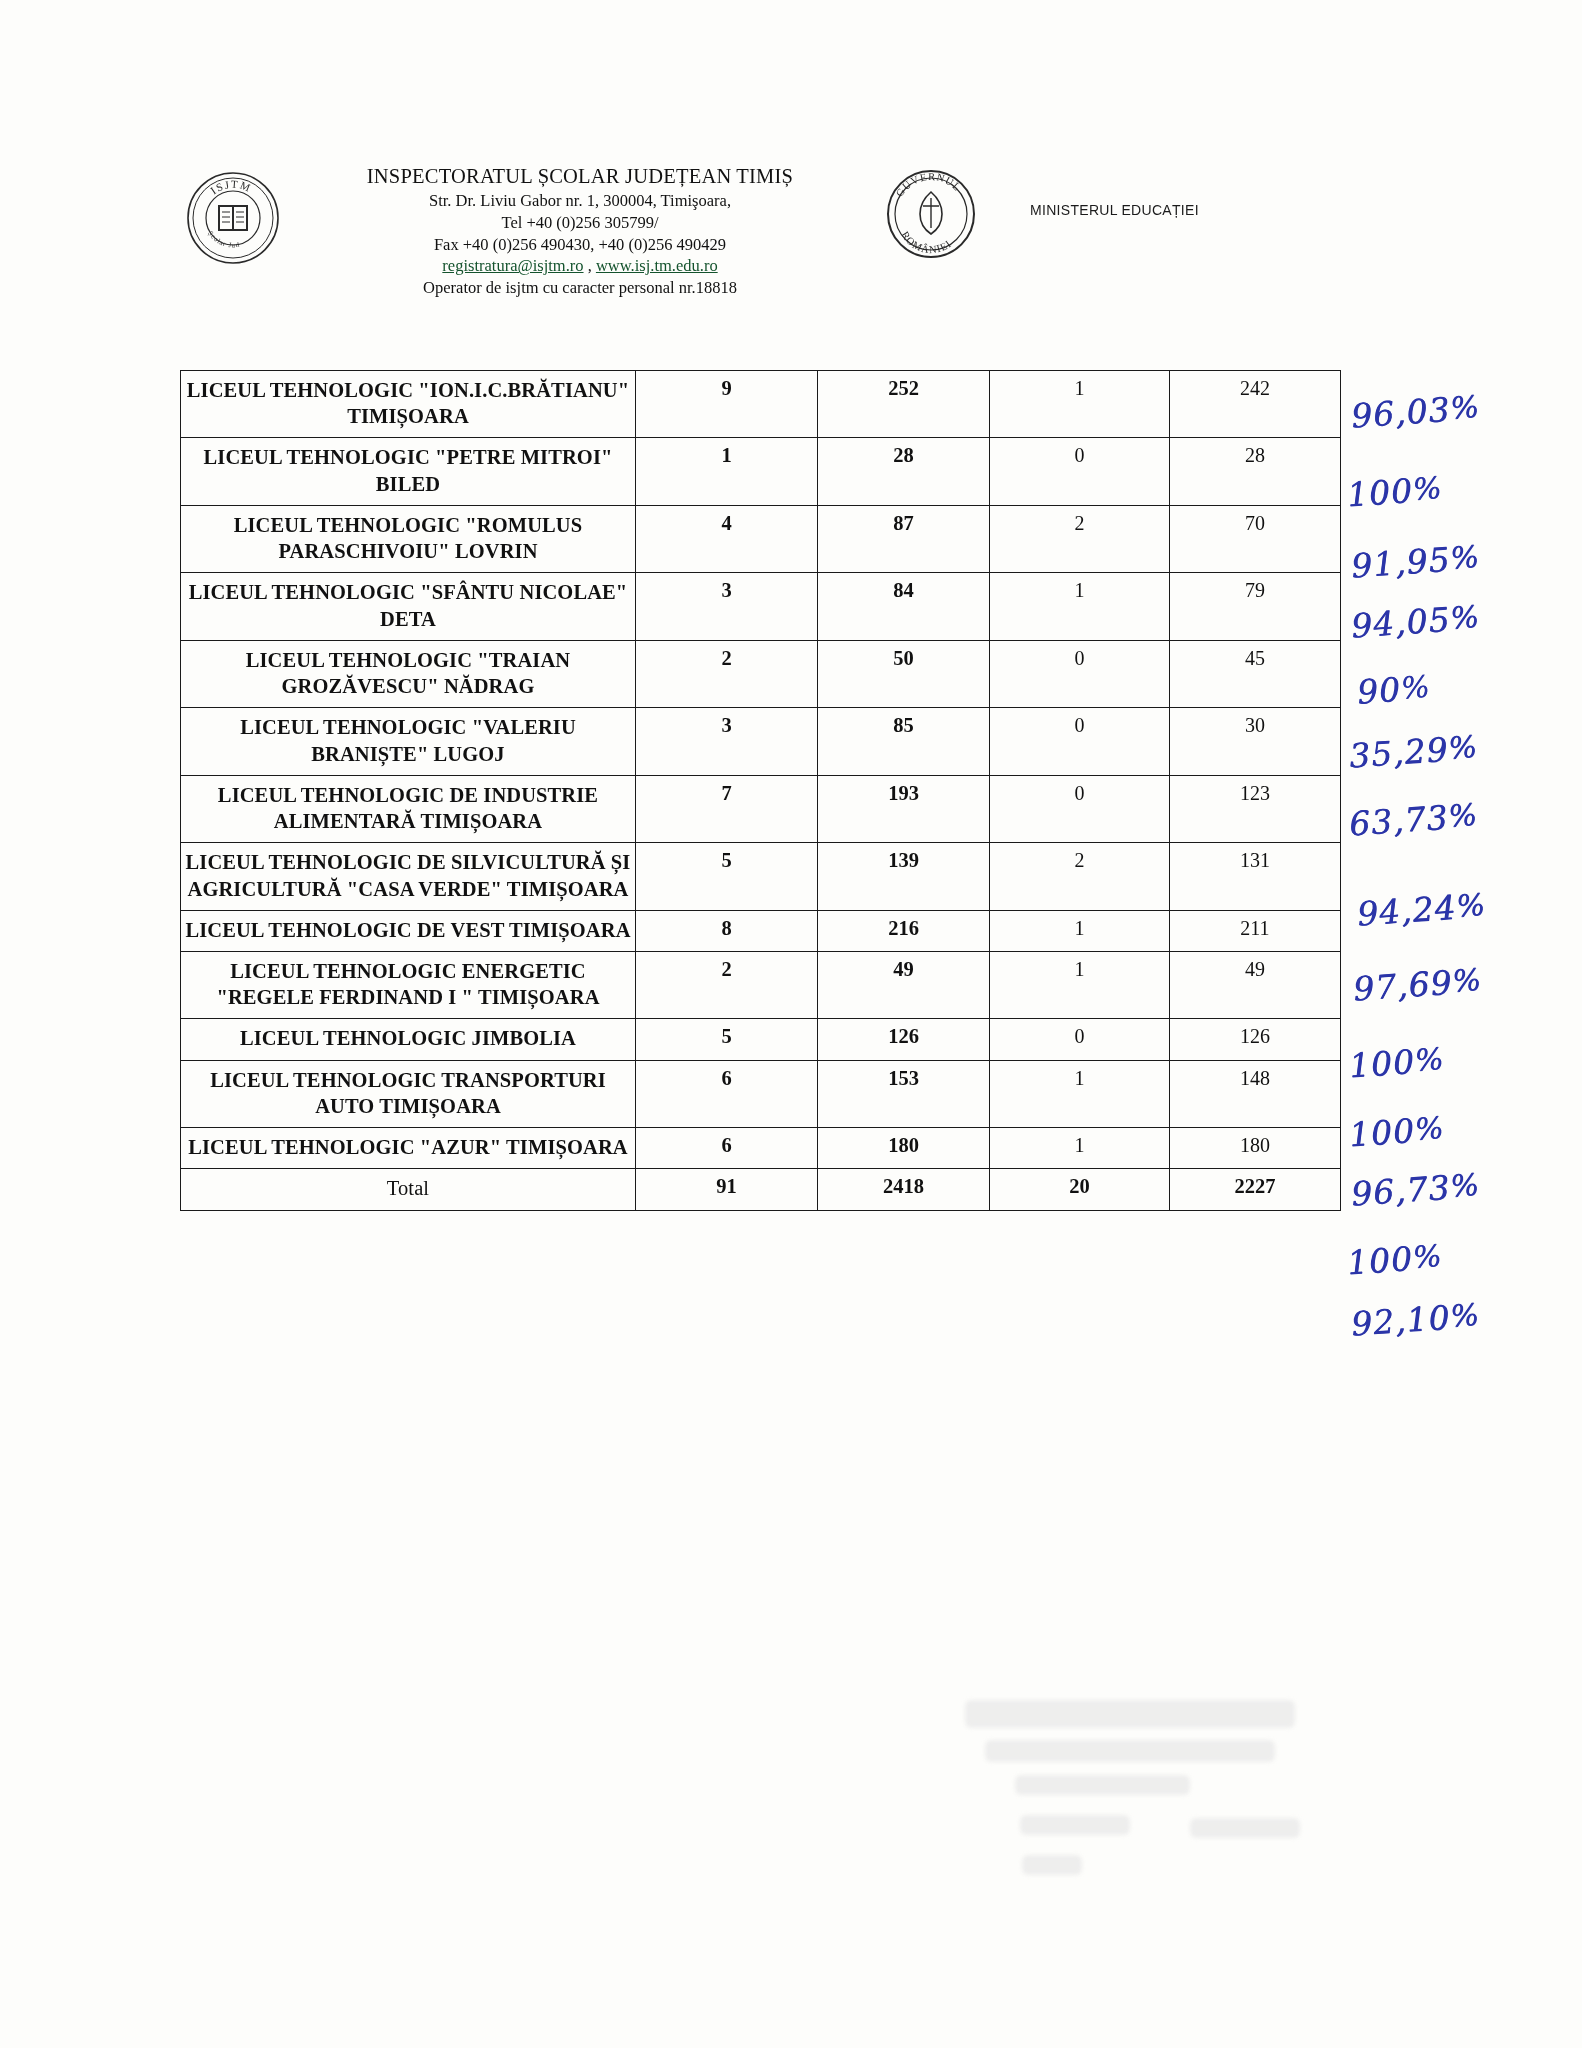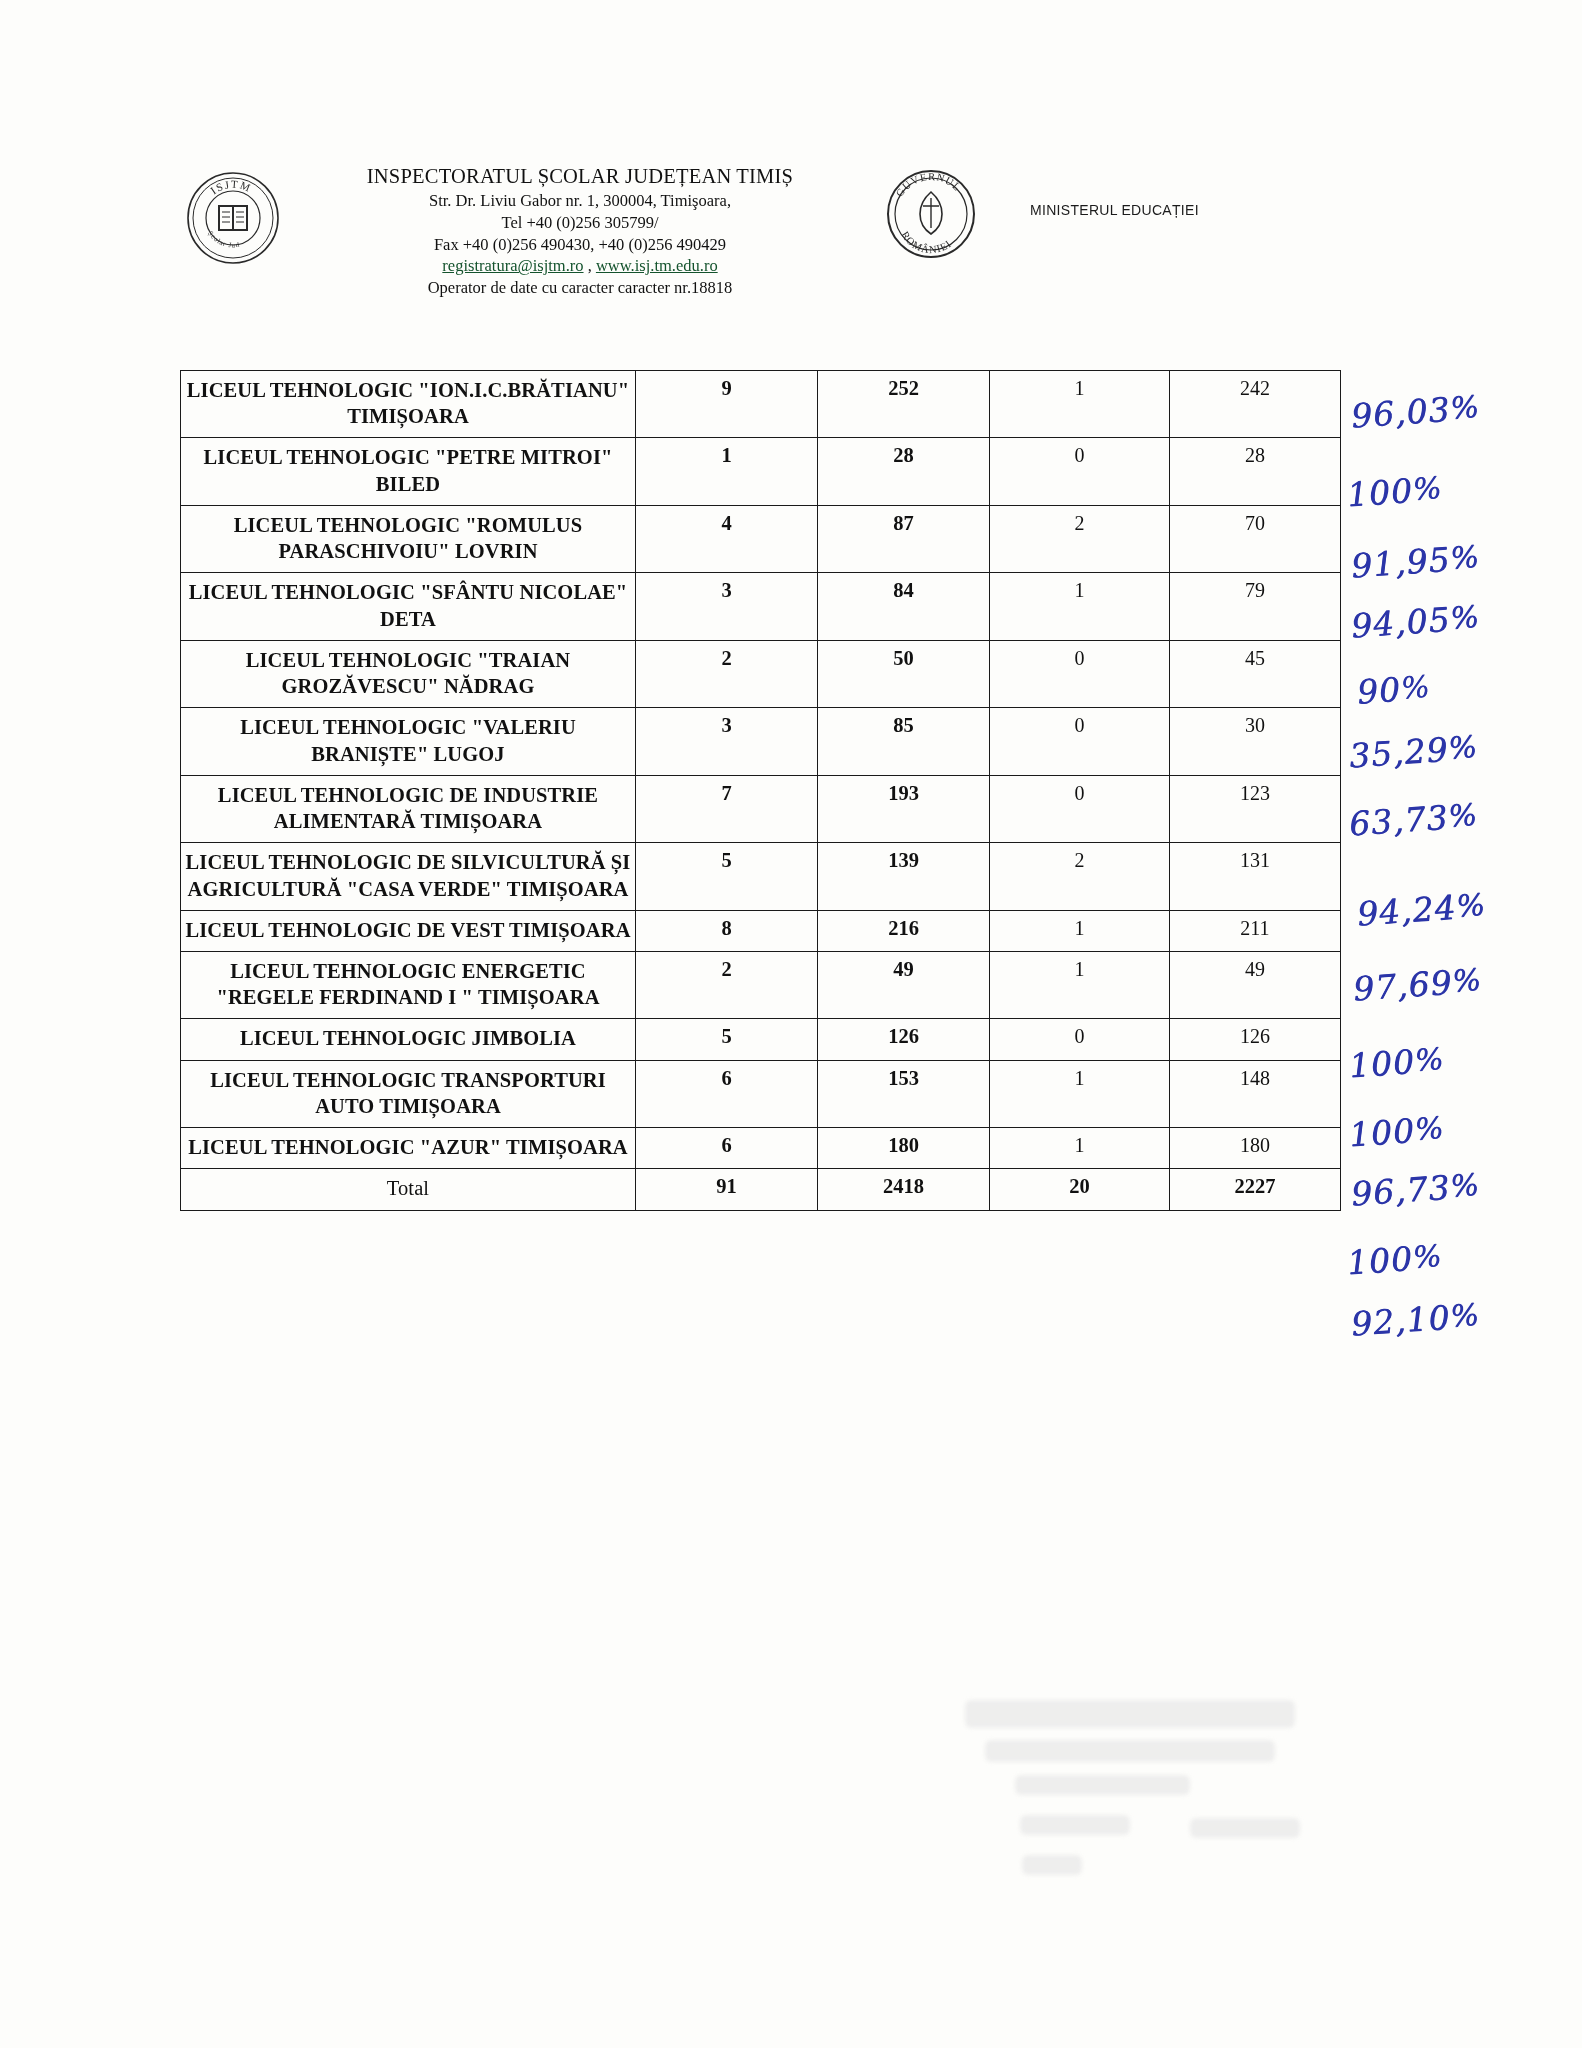--- a/index.html
+++ b/index.html
@@ -184,21 +184,21 @@
     </div>
 
     <div class="header-text">
       <div class="header-title">INSPECTORATUL ȘCOLAR JUDEȚEAN TIMIȘ</div>
       <div class="header-line">Str. Dr. Liviu Gabor nr. 1, 300004, Timişoara,</div>
       <div class="header-line">Tel +40 (0)256 305799/</div>
       <div class="header-line">Fax +40 (0)256 490430,  +40 (0)256 490429</div>
       <div class="header-line">
         <span class="lnk">registratura@isjtm.ro</span><span> ,  </span><span class="lnk">www.isj.tm.edu.ro</span>
       </div>
-      <div class="header-line">Operator de date cu caracter caracter nr.18818</div>
+      <div class="header-line">Operator de isjtm cu caracter personal nr.18818</div>
     </div>
 
     <div class="gov-seal">
       <svg width="92" height="92" viewBox="0 0 92 92">
         <circle cx="46" cy="46" r="43" fill="none" stroke="#2a2a2a" stroke-width="2"></circle>
         <circle cx="46" cy="46" r="36" fill="none" stroke="#2a2a2a" stroke-width="1.2"></circle>
         <path d="M46 24 c-7 6 -11 14 -11 22 c0 9 5 16 11 20 c6 -4 11 -11 11 -20 c0 -8 -4 -16 -11 -22 z" fill="none" stroke="#2a2a2a" stroke-width="1.6"></path>
         <path d="M46 30 l0 30 M38 38 l16 0" stroke="#2a2a2a" stroke-width="1.4"></path>
         <path id="garc" d="M 12,46 A 34,34 0 0,1 80,46" fill="none"></path>
         <text font-family="Liberation Serif, serif" font-size="10.5" fill="#2a2a2a" letter-spacing="1">

